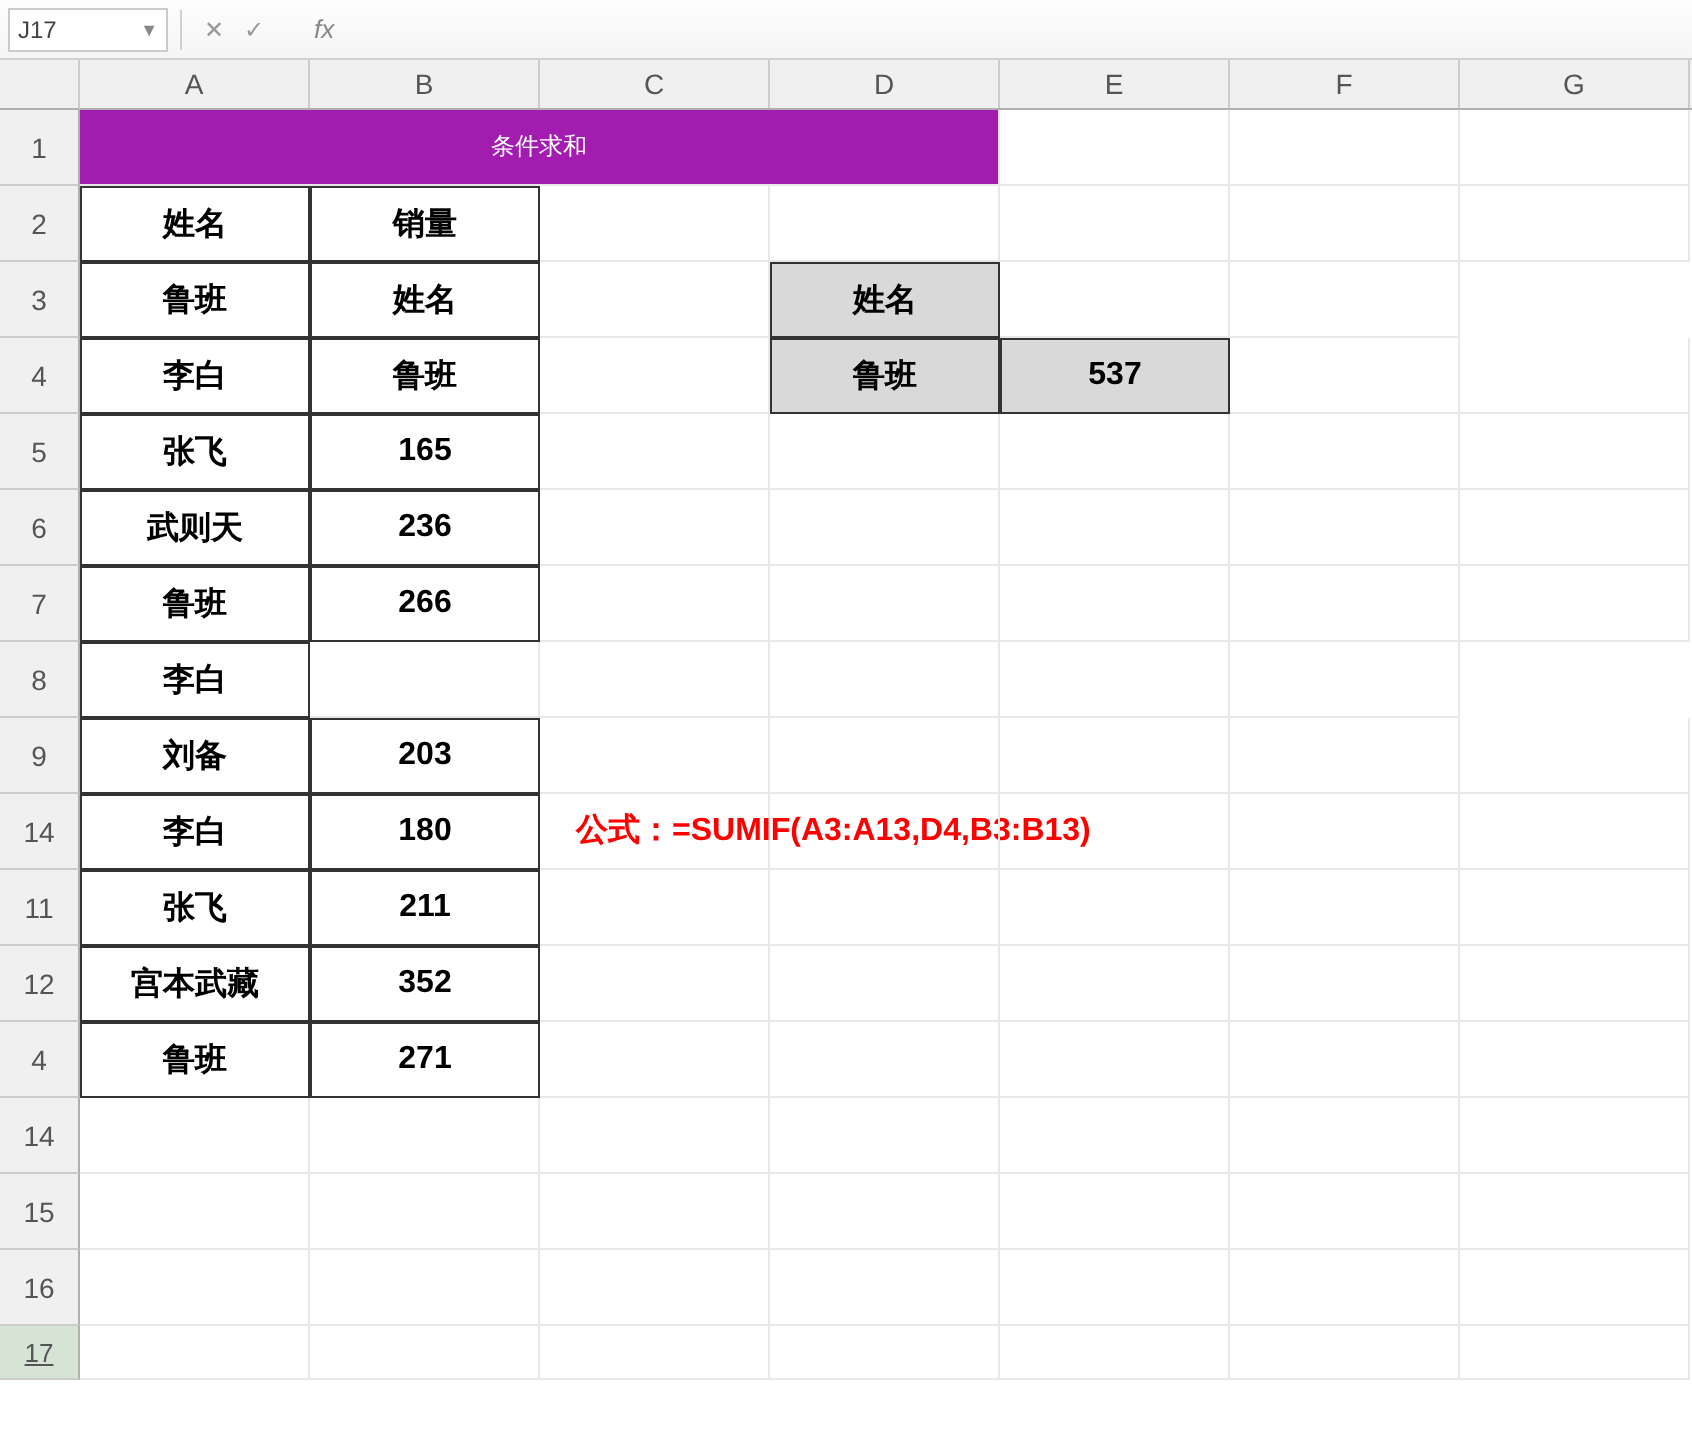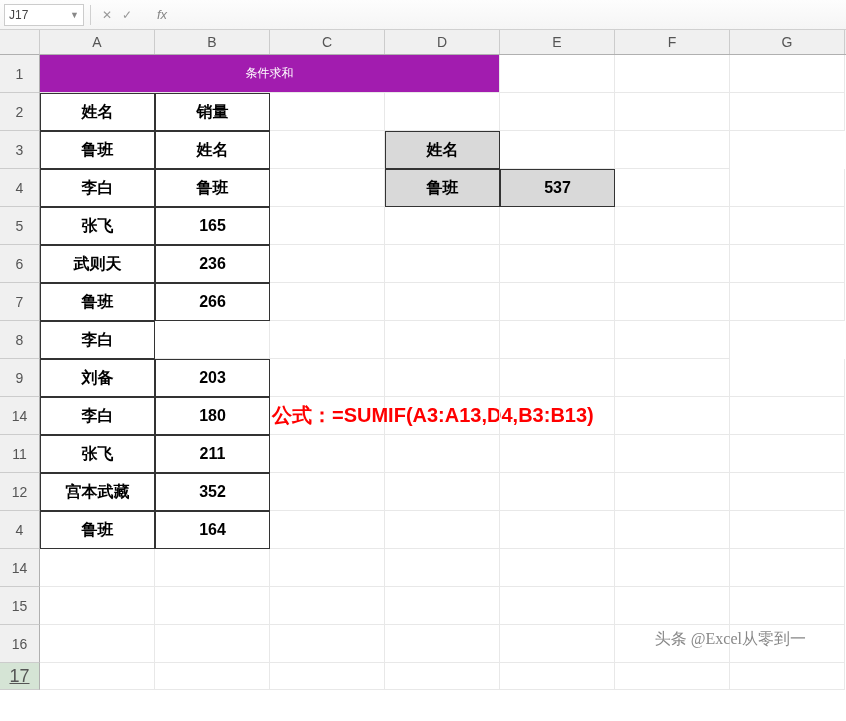--- a/index.html
+++ b/index.html
@@ -38,28 +38,28 @@
     .row { display: flex; height: 38px; }
     .row-header { width: 40px; display: flex; align-items: center; justify-content: center; background: #f0f0f0; border-right: 1px solid #b0b0b0; border-bottom: 1px solid #ccc; color: #555; font-size: 14px; }
     .row-header.active { background: #d5e4d5; }
     .cell { width: 115px; height: 100%; border-right: 1px solid #e8e8e8; border-bottom: 1px solid #e8e8e8; display: flex; align-items: center; justify-content: center; font-size: 16px; position: relative; }
     
     .merged-title { grid-column: span 4; background: #a21caf; color: #fff; font-size: 12px; display: flex; align-items: center; justify-content: center; }
     .tb-border { border: 1px solid #333 !important; font-weight: bold; }
     .tb-bg { background: #D9D9D9; }
     .bold { font-weight: bold; }
     
-    .formula-text { color: #ff0000; font-weight: bold; font-size: 20px; white-space: nowrap; position: absolute; left: 2px; }
+    .formula-text { color: #ff0000; font-weight: bold; font-size: 16px; white-space: nowrap; position: absolute; left: 18px; }
     
     .watermark { position: absolute; right: 40px; bottom: 40px; color: #888; font-size: 16px; font-family: "Microsoft YaHei"; }
     
     .row1 { height: 38px; }
     
     .minirow { height: 27px; }
-    .minirow .row-header, .minirow .cell { font-size: 18px; text-decoration: underline; }
+    .minirow .row-header, .minirow .cell { font-size: 13px; text-decoration: underline; }
   </style>
 </head>
 <body>
 
 <div class="toolbar">
   <div class="name-box">
     <span>J17</span>
     <span class="name-box-dropdown">▼</span>
   </div>
   <div class="divider"></div>
@@ -206,21 +206,21 @@
     <div class="cell"></div>
     <div class="cell"></div>
     <div class="cell"></div>
     <div class="cell"></div>
     <div class="cell"></div>
   </div>
 
   <div class="row">
     <div class="row-header">4</div>
     <div class="cell tb-border">鲁班</div>
-    <div class="cell tb-border">164</div>
+    <div class="cell tb-border">271</div>
     <div class="cell"></div>
     <div class="cell"></div>
     <div class="cell"></div>
     <div class="cell"></div>
     <div class="cell"></div>
   </div>
 
   <div class="row">
     <div class="row-header">14</div>
     <div class="cell"></div>
@@ -255,14 +255,13 @@
     <div class="row-header active">17</div>
     <div class="cell"></div>
       <div class="cell"></div>
       <div class="cell"></div>
       <div class="cell"></div>
       <div class="cell"></div>
       <div class="cell"></div>
       <div class="cell"></div>
   </div>
 
-  <div class="watermark">头条 @Excel从零到一</div>
 </div>
 
 </body></html>

